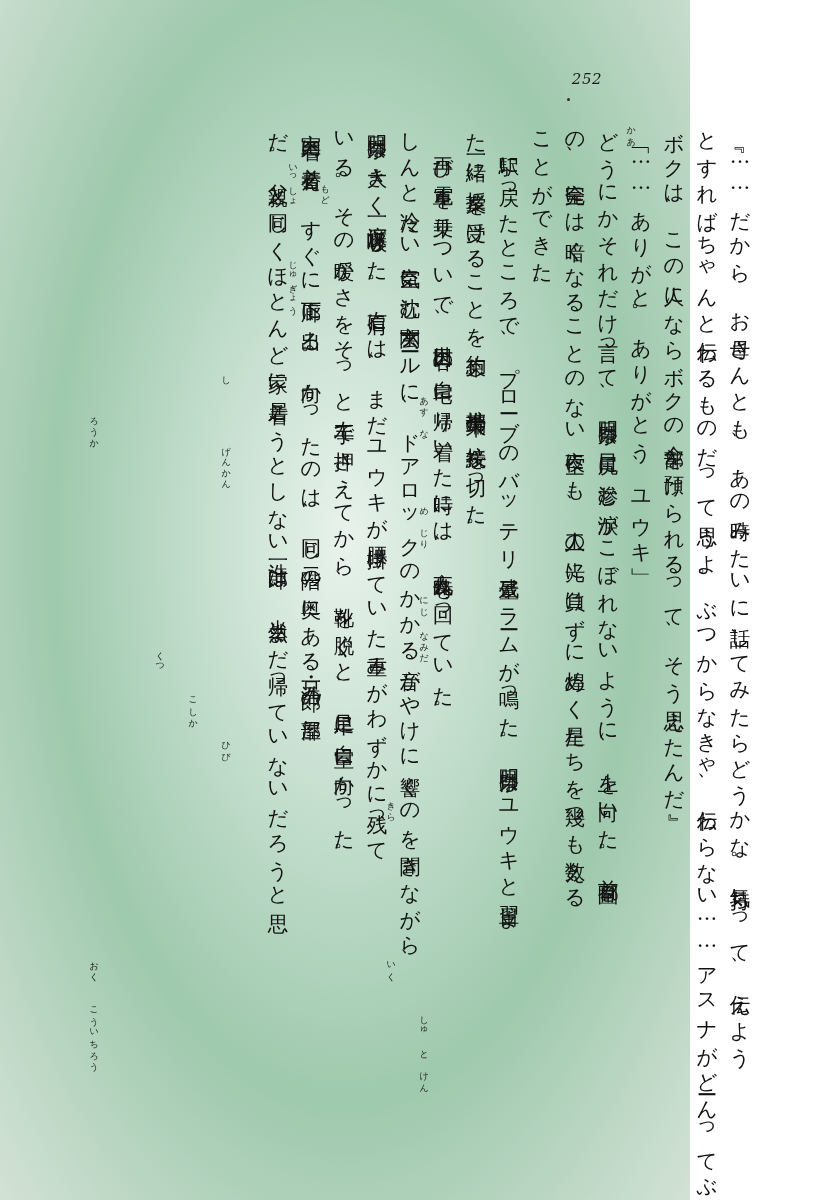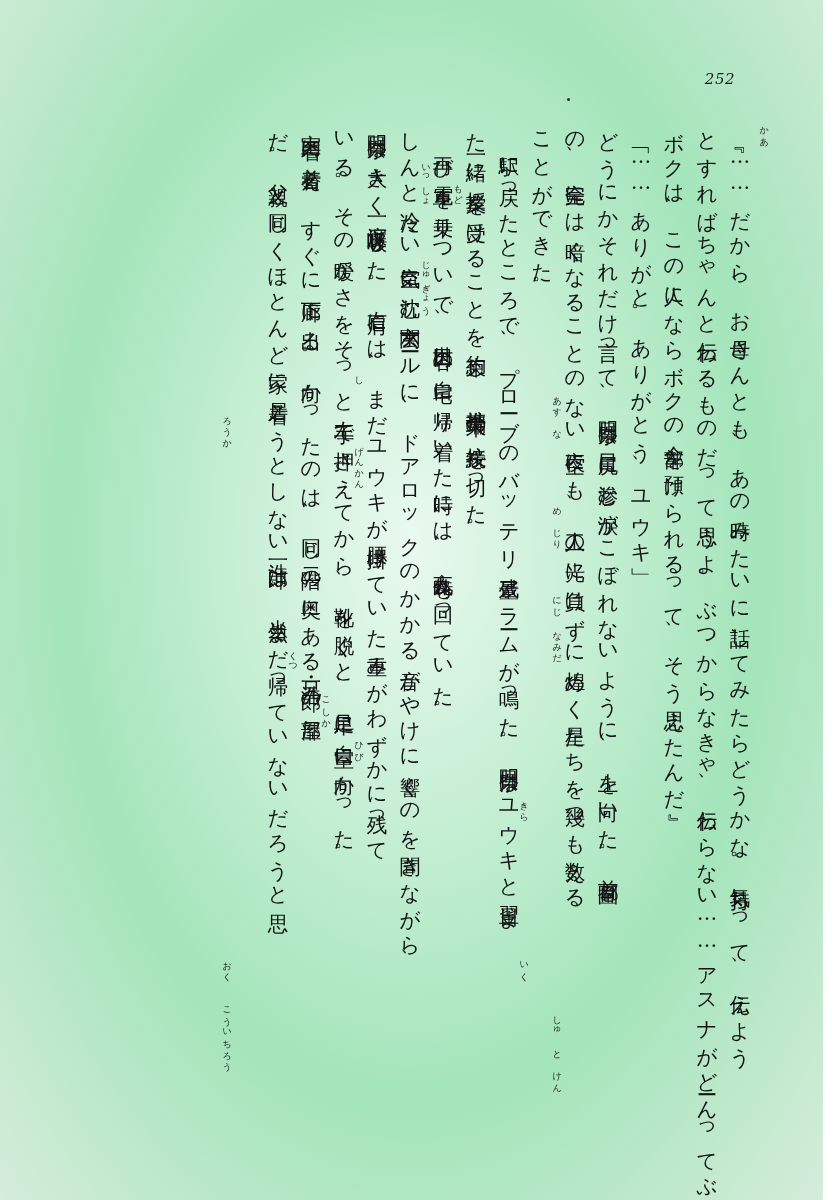--- a/index.html
+++ b/index.html
@@ -9,23 +9,23 @@
   }
   body {
     width: 838px;
     height: 1200px;
     overflow: hidden;
     font-family: "DejaVu Serif", "Liberation Serif", serif;
     color: #111111;
   }
   .page {
     position: relative;
-    width: 823px;
+    width: 690px;
     height: 1200px;
-    background: #22c55e;
+    background: #15803d;
   }
   
   .page::before {
     content: "";
     position: absolute;
     inset: 0;
     background:
       radial-gradient(ellipse at 50% 45%, rgba(255,255,255,0.9) 0%, rgba(250,250,248,0.6) 60%, rgba(244,243,240,0.85) 100%);
     pointer-events: none;
   }

